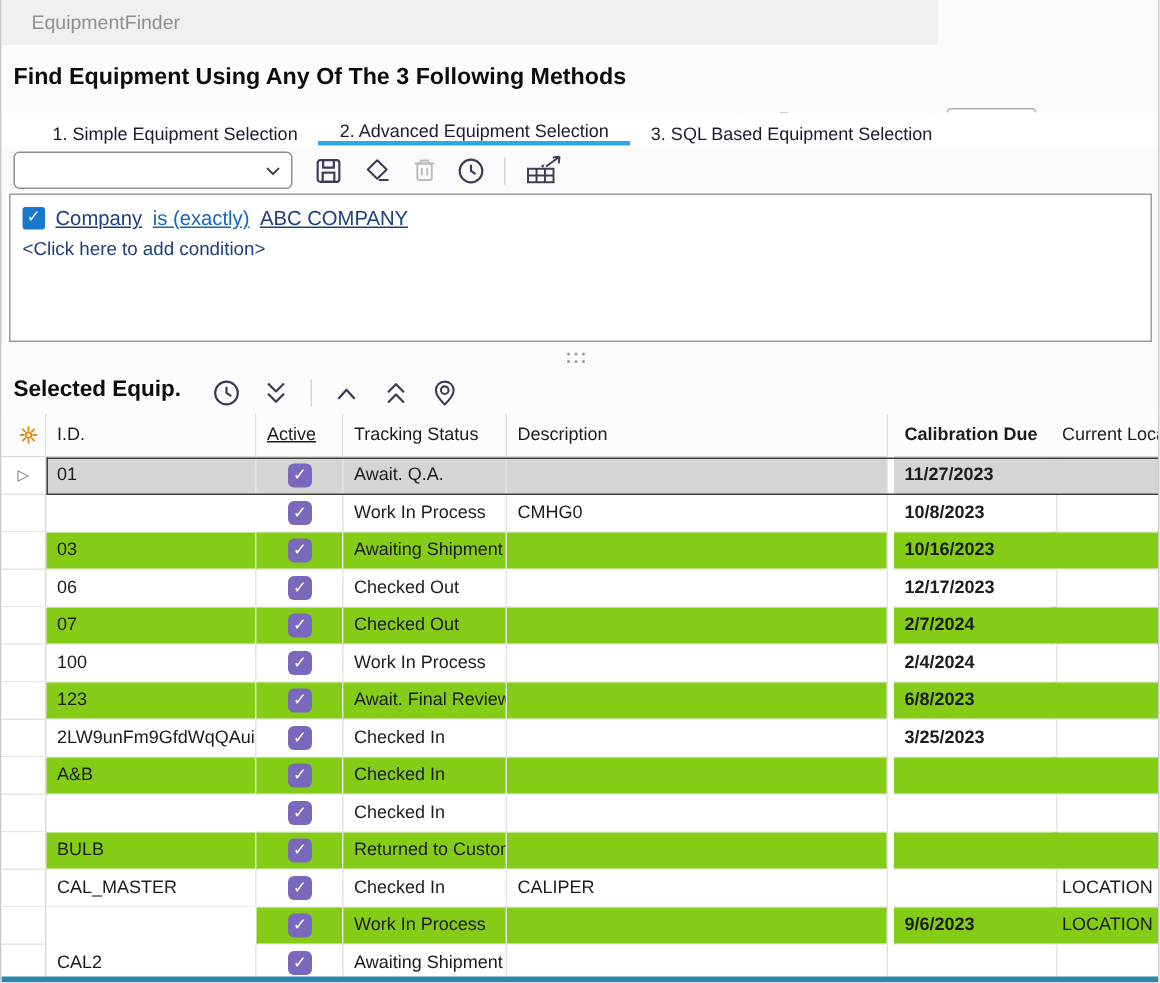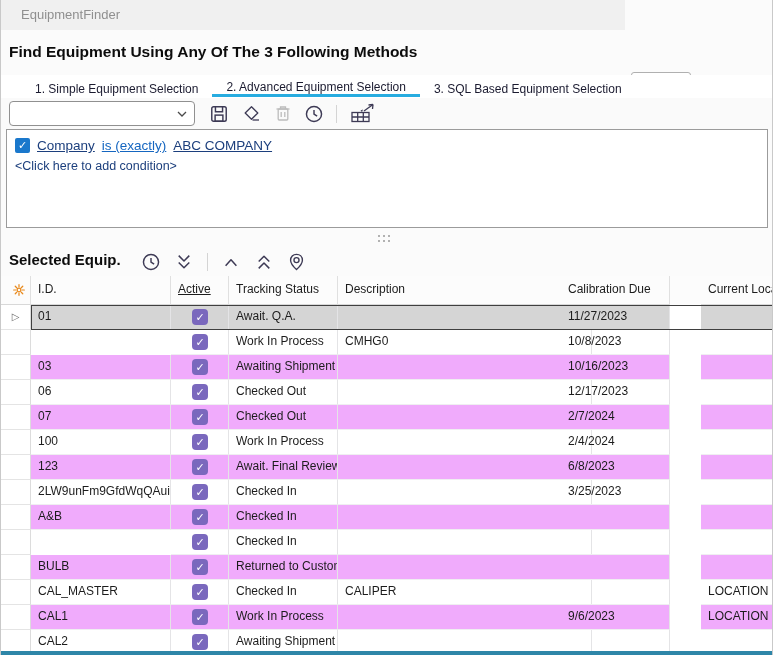--- a/index.html
+++ b/index.html
@@ -42,31 +42,31 @@
   
   .secbar{position:absolute;left:0;top:247px;width:773px;height:29px;background:#fbfbfb;}
   .sec-title{position:absolute;left:8px;top:4px;font-size:15px;font-weight:700;color:#0c0c0c;}
   .sec-icons{position:absolute;left:140px;top:2px;height:25px;display:flex;align-items:center;gap:13px;color:var(--icon);}
   
   .grid{position:absolute;left:0;top:276px;width:773px;height:379px;background:#fff;overflow:hidden;}
   .ghead{position:absolute;left:0;top:0;width:840px;height:29px;background:#fcfcfc;}
   .ghead .hcell{position:absolute;top:0;height:29px;border-right:1px solid #e0e0e0;border-bottom:1px solid #d8d8d8;font-size:12px;color:#1c1c1c;line-height:27px;padding-left:7px;white-space:nowrap;overflow:hidden;background:#fcfcfc;}
   .gbody{position:absolute;left:0;top:29px;width:840px;height:350px;}
   .grow{position:relative;width:840px;height:25px;background:#fff;}
-  .grow.alt .cell:not(.ind){background:#f0abfc;}
+  .grow.alt .cell:not(.ind){background:#84cc16;}
   .grow.selected .cell:not(.ind){background:var(--selected_row_bg);}
   .grow.selected::after{content:'';position:absolute;left:30px;right:0;top:0;bottom:0;border:1px solid var(--selected_row_border);border-right:none;pointer-events:none;}
   .cell{position:absolute;top:0;height:25px;border-right:1px solid #e4e4e6;border-bottom:1px solid #efeff1;padding-left:7px;font-size:12px;color:#1c1c1c;line-height:23px;white-space:nowrap;overflow:hidden;background:transparent;}
   .ind{left:0;width:30px;background:#fff;border-right:1px solid #dcdcdc;border-bottom:1px solid #e4e4e4;padding:0;text-align:center;}
   .row-arrow{visibility:hidden;font-size:10px;color:#6d6d6d;line-height:24px;}
   .c-id{left:30px;width:140px;}
   .c-active{left:170px;width:58px;padding:0;}
   .c-tracking{left:228px;width:109px;}
   .c-desc{left:337px;width:254px;}
-  .c-cal{left:560px;width:109px;}
+  .c-cal{left:595px;width:109px;font-weight:bold;}
   .c-loc{left:700px;width:140px;}
   .h-ind{left:0;width:30px;display:flex;align-items:center;justify-content:center;padding:0;}
   .gcheck{position:absolute;left:21px;top:4px;width:16px;height:16px;background:var(--checkbox_purple);border-radius:4px;color:#fff;font-size:11px;line-height:16px;text-align:center;}
   
   .bottombar{position:absolute;left:0;bottom:0;width:773px;height:4px;background:var(--bottom_bar);}
   svg{display:block;}
 </style>
 </head>
 <body>
 
@@ -376,21 +376,20 @@
     <div class="cell c-active">
             <span class="gcheck">✓</span>
           </div>
     <div class="cell c-tracking"><span class="txt">Checked In</span></div>
     <div class="cell c-desc"><span class="txt">CALIPER</span></div>
     <div class="cell c-cal"><span class="txt"></span></div>
     <div class="cell c-loc"><span class="txt">LOCATION 1</span></div>
   </div>
         <div class="grow alt">
     <div class="cell ind"><span class="row-arrow">▷</span></div>
-    <div class="cell c-id"><span class="txt">CAL1</span></div>
     <div class="cell c-active">
             <span class="gcheck">✓</span>
           </div>
     <div class="cell c-tracking"><span class="txt">Work In Process</span></div>
     <div class="cell c-desc"><span class="txt"></span></div>
     <div class="cell c-cal"><span class="txt">9/6/2023</span></div>
     <div class="cell c-loc"><span class="txt">LOCATION 1</span></div>
   </div>
         <div class="grow">
     <div class="cell ind"><span class="row-arrow">▷</span></div>

